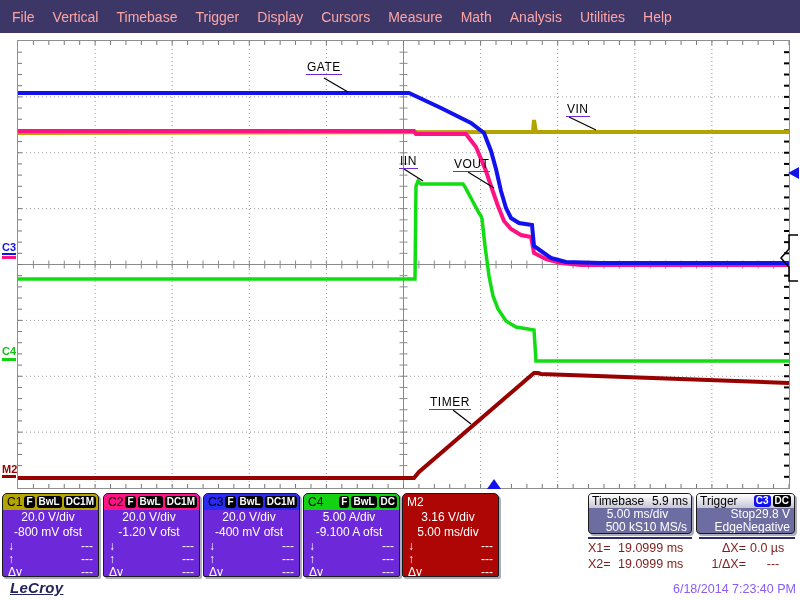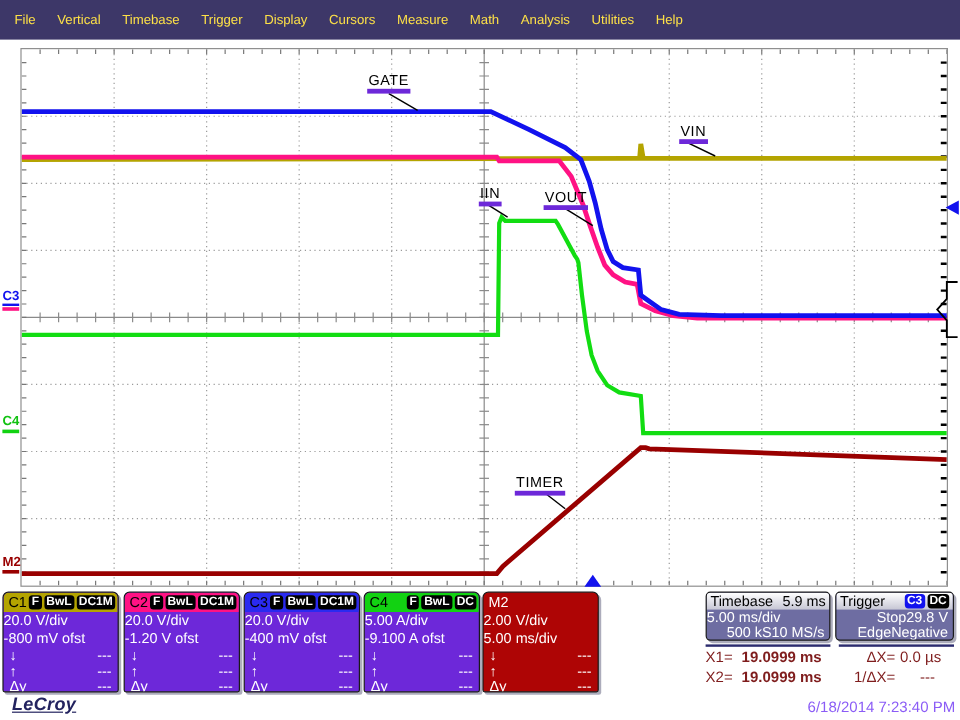--- a/index.html
+++ b/index.html
@@ -3,28 +3,28 @@
 <meta charset="utf-8">
 <style>
   html,body{margin:0;padding:0;background:#fff;}
   .screen{position:relative;width:800px;height:600px;background:#ffffff;
     font-family:"Liberation Sans",sans-serif;overflow:hidden;}
 
   
   .menubar{position:absolute;left:0;top:0;width:800px;height:33px;
     background:#3d3768;display:flex;align-items:center;gap:18px;
     padding-left:12px;box-sizing:border-box;}
-  .menubar span{color:#fde047;font-size:11px;cursor:default;white-space:nowrap;}
+  .menubar span{color:#fca5a5;font-size:14px;cursor:default;white-space:nowrap;}
 
   
   .grid{position:absolute;left:17px;top:40px;width:771px;height:447px;
     border:1px solid #8f8f8f;box-sizing:content-box;background:#ffffff;}
   .grid svg{position:absolute;left:0;top:0;}
   .trace-label{position:absolute;color:#000;font-size:12px;line-height:13px;
-    border-bottom:4px solid #6d28d9;padding:0 1px;letter-spacing:.5px;background:transparent;}
+    border-bottom:1px solid #6d28d9;padding:0 1px;letter-spacing:.5px;background:transparent;}
 
   
   .lmark{position:absolute;font-size:11px;font-weight:bold;line-height:11px;}
   .lbar{position:absolute;width:14px;}
 
   
   .trig-arrow{position:absolute;left:788px;top:167px;width:0;height:0;
     border-top:6px solid transparent;border-bottom:6px solid transparent;
     border-right:11px solid #1212ee;}
   .trig-time{position:absolute;left:487px;top:479px;width:0;height:0;
@@ -34,39 +34,39 @@
 
   
   .chbox{position:absolute;top:493px;width:97px;height:84px;border:1px solid #1a1a1a;
     border-radius:5px 5px 2px 2px;background:#6d28d9;color:#fff;font-size:12px;
     box-shadow:2px 2px 0 rgba(90,90,120,.5);box-sizing:border-box;overflow:hidden;}
   .chbox .hdr{height:16px;display:flex;align-items:center;padding:0 2px;color:#000;
     border-radius:4px 4px 0 0;}
   .hdr .cid{font-size:12px;margin-right:auto;padding-left:2px;}
   .badge{background:#000;color:#fff;border-radius:3px;font-size:10px;font-weight:bold;
     line-height:12px;padding:0 2px;margin-left:2px;letter-spacing:0;}
-  .val{text-align:left;padding-right:5px;line-height:15px;}
+  .val{text-align:center;padding-right:5px;line-height:15px;}
   .krow{display:flex;justify-content:space-between;padding:0 5px;line-height:13px;}
   .c1hdr{background:#b4a400;} .c2hdr{background:#ff1284;}
   .c3hdr{background:#2a2af0;} .c4hdr{background:#12d212;}
   .m2box{background:#ae0505;} .m2box .hdr{color:#fff;background:#ae0505;}
 
   .infobox{position:absolute;top:493px;height:41px;border:1px solid #1a1a1a;
     border-radius:4px;background:#6e6da2;color:#fff;font-size:12px;
     box-shadow:2px 2px 0 rgba(90,90,120,.5);box-sizing:border-box;overflow:hidden;}
   .infobox .hdr{background:linear-gradient(#ffffff,#c6c6d4);color:#000;height:14px;
     display:flex;align-items:center;padding:0 3px;}
   .hdr .title{margin-right:auto;}
   .irow{display:flex;justify-content:flex-end;padding:0 4px;line-height:13px;}
 
   
   .cursorbar{position:absolute;top:537px;height:2px;background:#2b2b6e;}
   .cursors{position:absolute;left:588px;top:540px;width:208px;color:#7f1d1d;font-size:12.5px;}
   .crow{display:flex;line-height:16px;}
-  .crow .cl1{width:30px;} .crow .cv1{width:82px;font-weight:bold;}
+  .crow .cl1{width:30px;} .crow .cv1{width:82px;}
   .crow .cl2{width:46px;text-align:right;padding-right:4px;}
   .crow .cv2{flex:1;text-align:left;}
 
   
   .logo{position:absolute;left:10px;top:579px;font-size:15px;font-weight:bold;
     color:#23235f;text-decoration:underline;letter-spacing:.3px;font-style:italic;}
   .datetime{position:absolute;right:4px;top:582px;font-size:12.5px;color:#8b5cf6;}
 </style>
 </head>
 <body>
@@ -493,21 +493,21 @@
     <div class="krow">
         <span>Δy</span>
         <span>---</span>
       </div>
   </div>
 
   <div class="chbox m2box" style="left:402px;">
     <div class="hdr">
       <span class="cid" style="color:#fff;">M2</span>
     </div>
-    <div class="val">2.00 V/div</div>
+    <div class="val">3.16 V/div</div>
     <div class="val">5.00 ms/div</div>
     <div class="krow">
         <span>↓</span>
         <span>---</span>
       </div>
     <div class="krow">
         <span>↑</span>
         <span>---</span>
       </div>
     <div class="krow">

